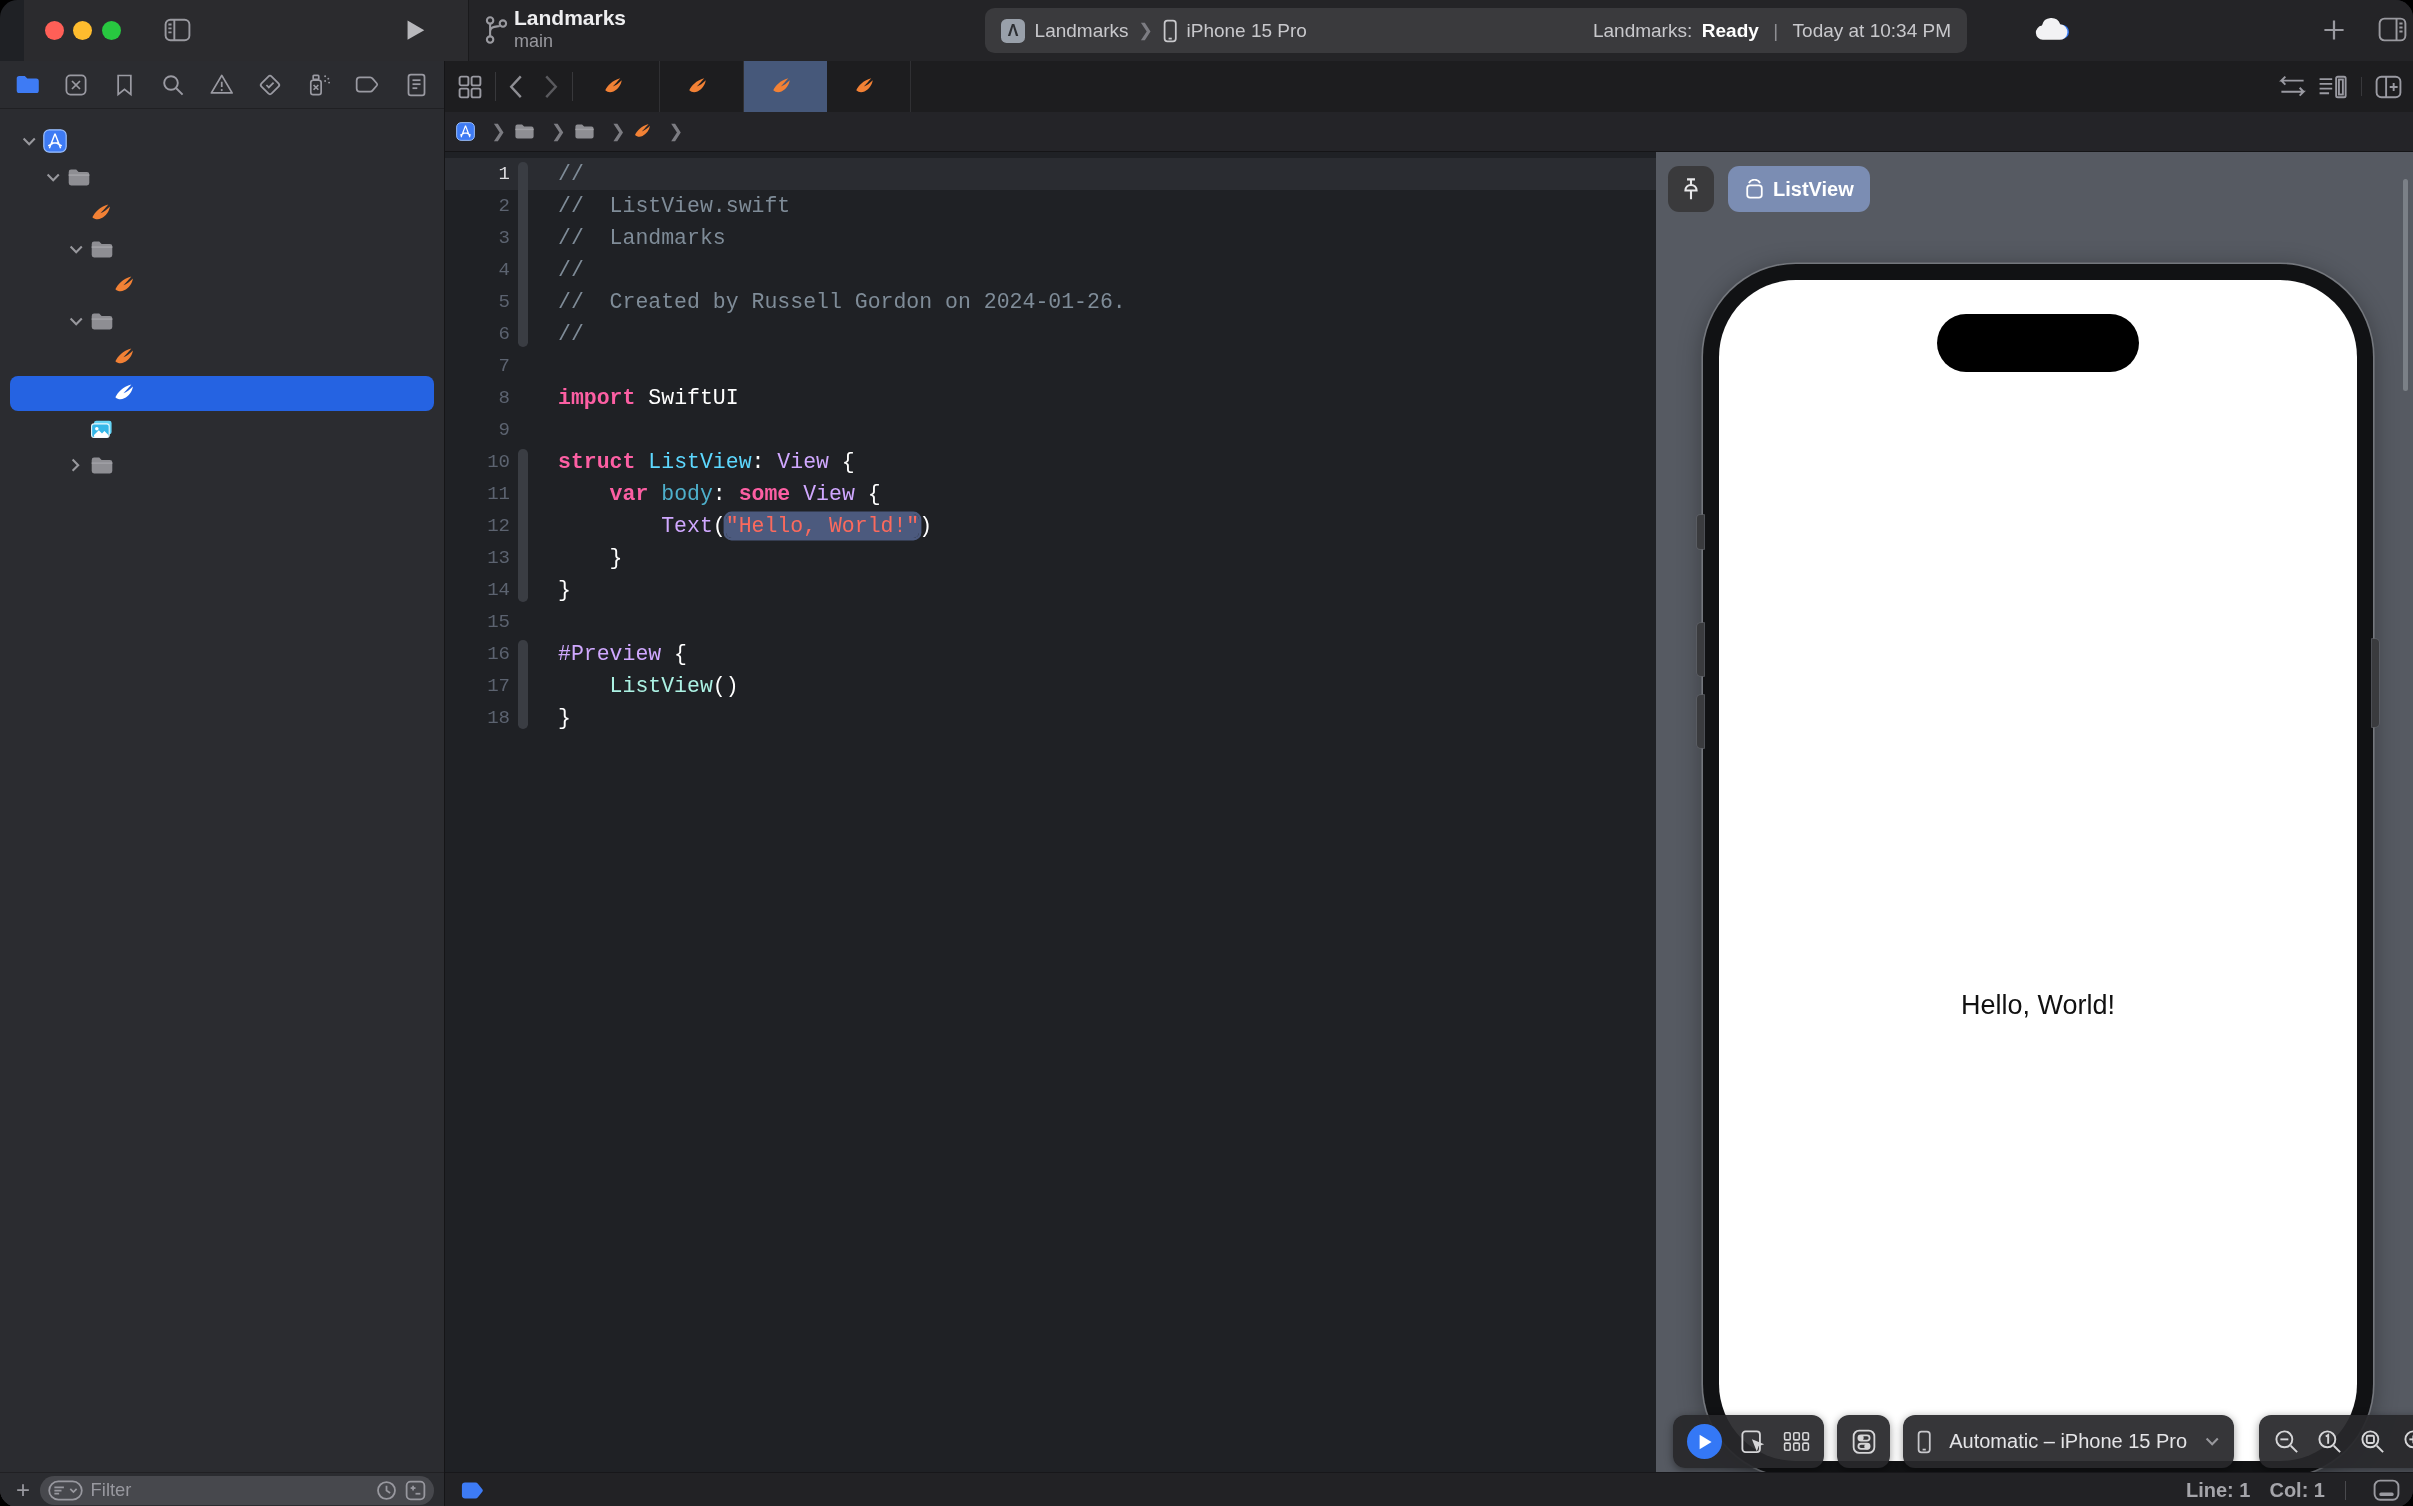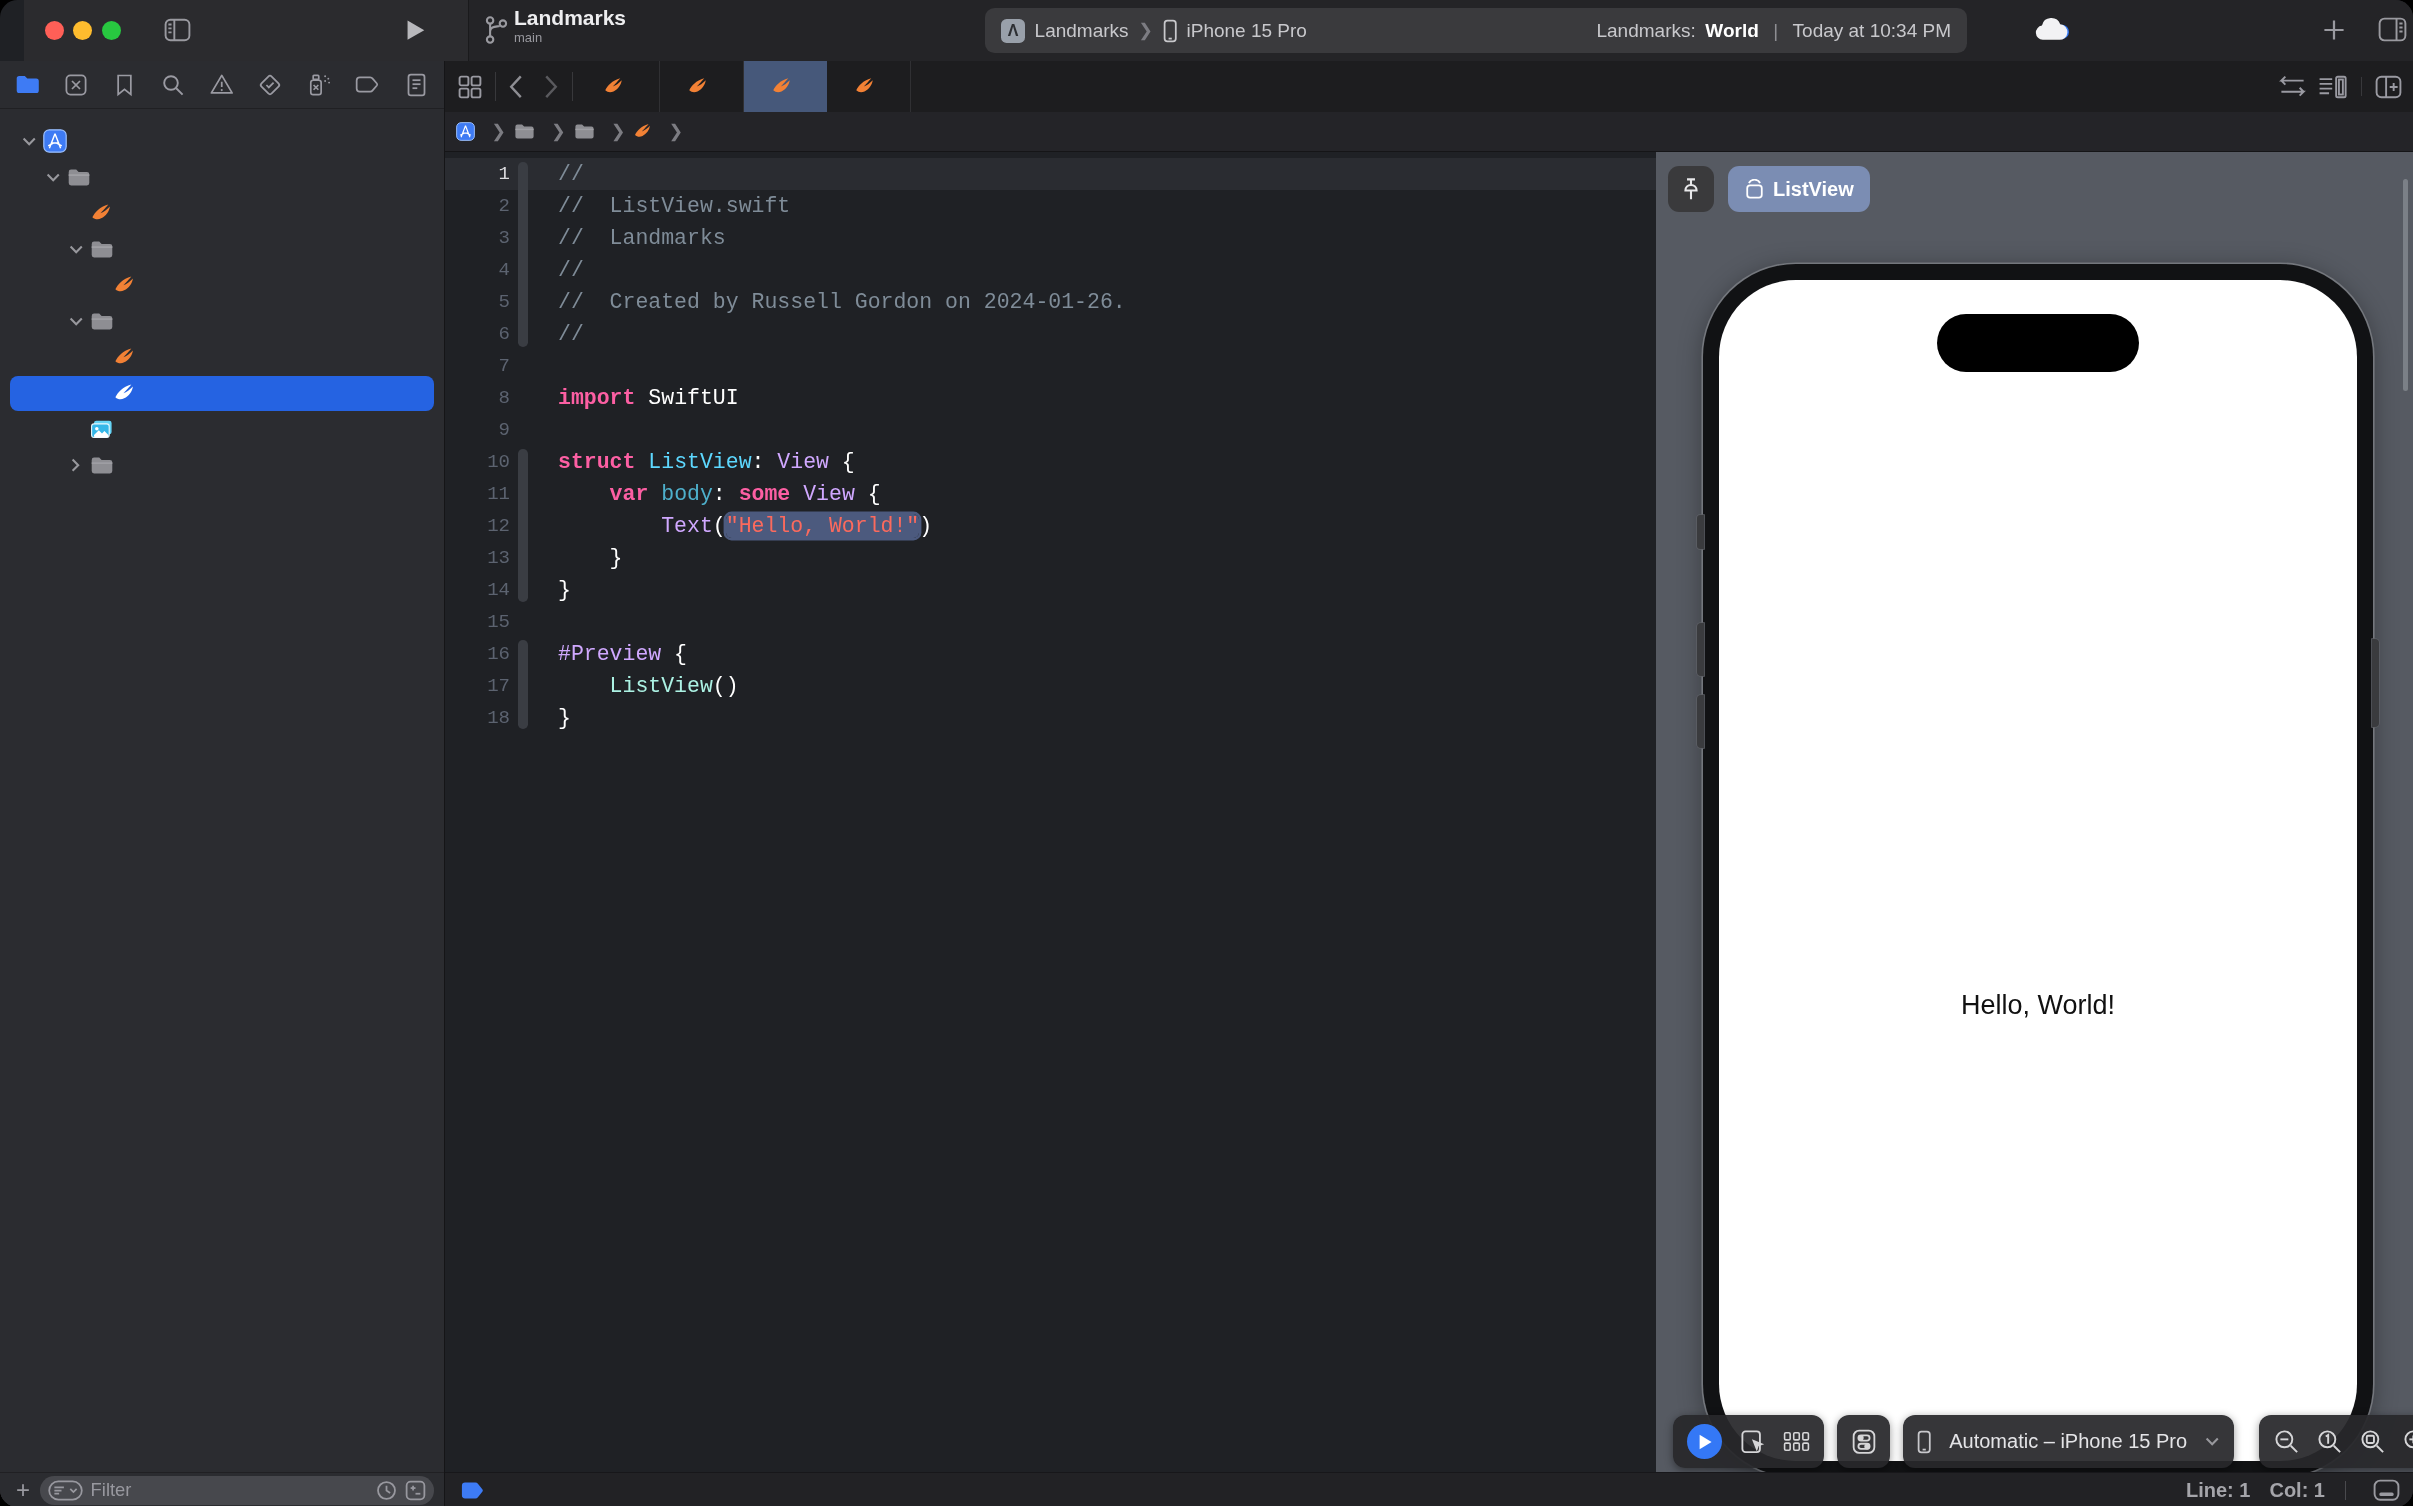--- a/index.html
+++ b/index.html
@@ -12,21 +12,21 @@
   body{width:2413px;height:1507px;background:#000;font-family:"Liberation Sans",sans-serif;-webkit-font-smoothing:antialiased;}
   .window{position:relative;width:2413px;height:1507px;border-radius:17.6px;overflow:hidden;display:flex;flex-direction:column;background:var(--editor);}
   
   .titlebar{height:61px;display:flex;flex:none;padding-left:24px;}
   .tb-left{width:445px;flex:none;background:var(--win-l);position:relative;border-right:0.8px solid #1A1A1C;}
   .tb-right{flex:1;background:var(--win-r);position:relative;}
   .tl{position:absolute;top:21px;width:19px;height:19px;border-radius:50%;}
   .ghost{position:absolute;color:#9A9AA0;display:flex;align-items:center;justify-content:center;}
   .proj{position:absolute;left:45px;top:6.4px;line-height:1.15;}
   .proj .t{font-size:21px;font-weight:700;color:#EDEDEF;}
-  .proj .s{font-size:13px;color:#98989E;}
+  .proj .s{font-size:18px;color:#98989E;}
   .branch{position:absolute;left:12.8px;top:14.4px;color:#9A9AA0;}
   .scheme{position:absolute;left:516px;top:8px;width:982px;height:45px;background:var(--pill);border-radius:9.6px;display:flex;align-items:center;justify-content:space-between;padding:0 16px;font-size:19px;color:var(--dim);}
   .scheme .grp{display:flex;align-items:center;gap:9.6px;}
   .appmini{width:24px;height:24px;border-radius:5.6px;background:#99A0AA;color:#2d2f33;font-weight:700;font-size:16px;display:flex;align-items:center;justify-content:center;}
   .chev{color:#7C7C82;font-size:17.6px;}
   .stat-b{color:#fff;font-weight:700;}
   .stat-sep{color:#8E8E93;margin:0 4.8px;}
   
   .main{flex:1;display:flex;min-height:0;}
   .sidebar{width:445px;flex:none;background:var(--side);display:flex;flex-direction:column;border-right:0.8px solid #151517;}
@@ -144,21 +144,21 @@
           <span>Landmarks</span>
           <span class="chev">❯</span>
           <svg width="14.4" height="24" viewBox="0 0 18 30" fill="none" stroke="#C8C8CC" stroke-width="2.2">
               <rect x="2" y="2" width="14" height="26" rx="3.5"></rect>
               <line x1="7" y1="24.5" x2="11" y2="24.5"></line>
             </svg>
           <span>iPhone 15 Pro</span>
         </div>
         <div class="grp">
           <span>Landmarks:</span>
-          <span class="stat-b">World</span>
+          <span class="stat-b">Ready</span>
           <span class="stat-sep">|</span>
           <span>Today at 10:34 PM</span>
         </div>
       </div>
       <span class="ghost" style="left:1564px;top:16px">
         <svg width="37" height="27" viewBox="0 0 46 34">
             <circle cx="36" cy="20" r="9" fill="#3478F6"></circle>
             <path d="M12 30 a9 9 0 0 1 -1-17.9 A12 12 0 0 1 34 10.5 a8.5 8.5 0 0 1 -1.5 19.5 Z" fill="#F2F2F4"></path>
           </svg>
       </span>

